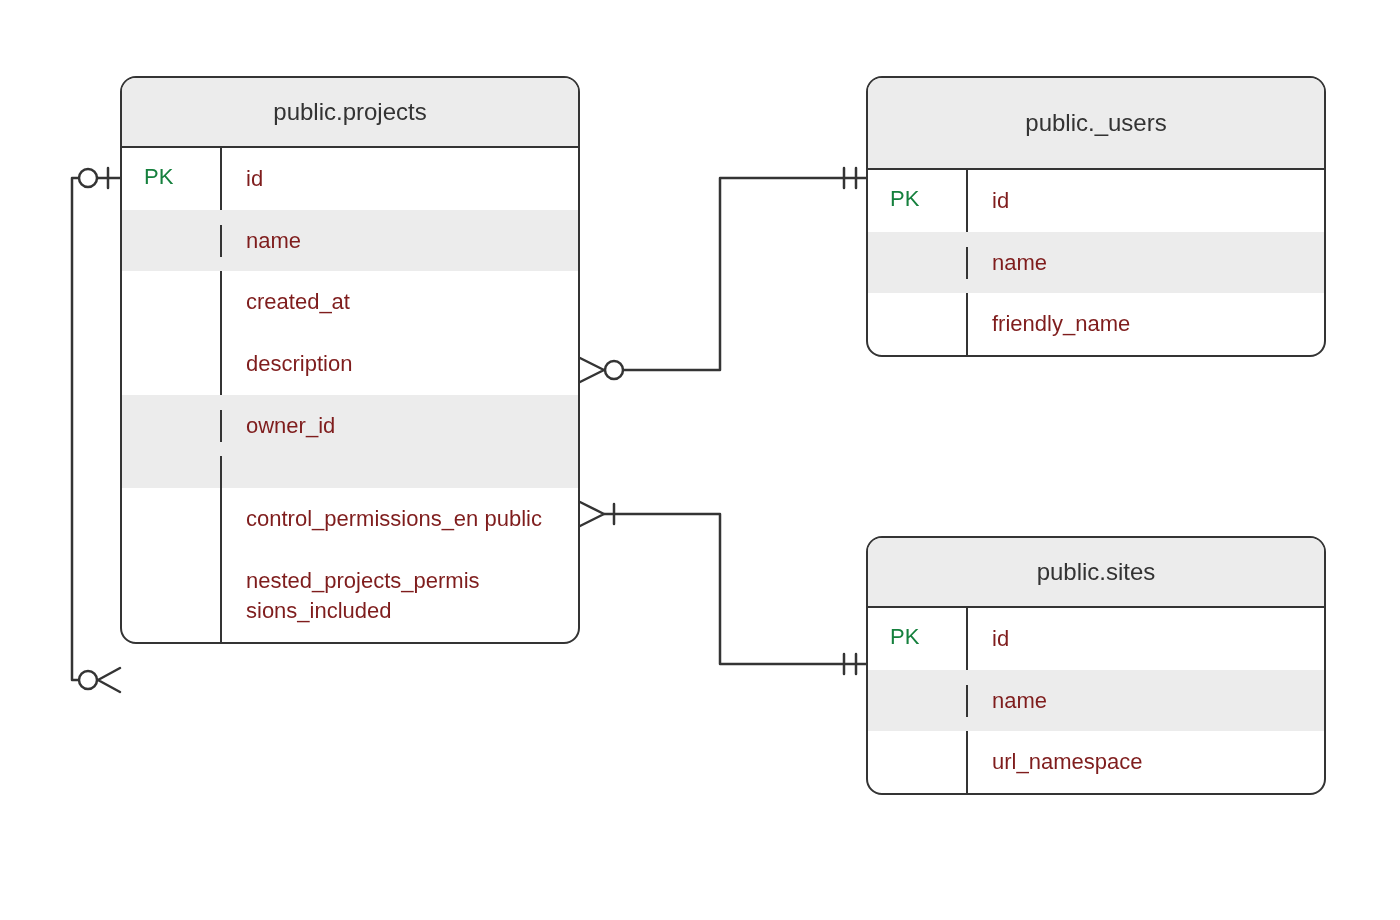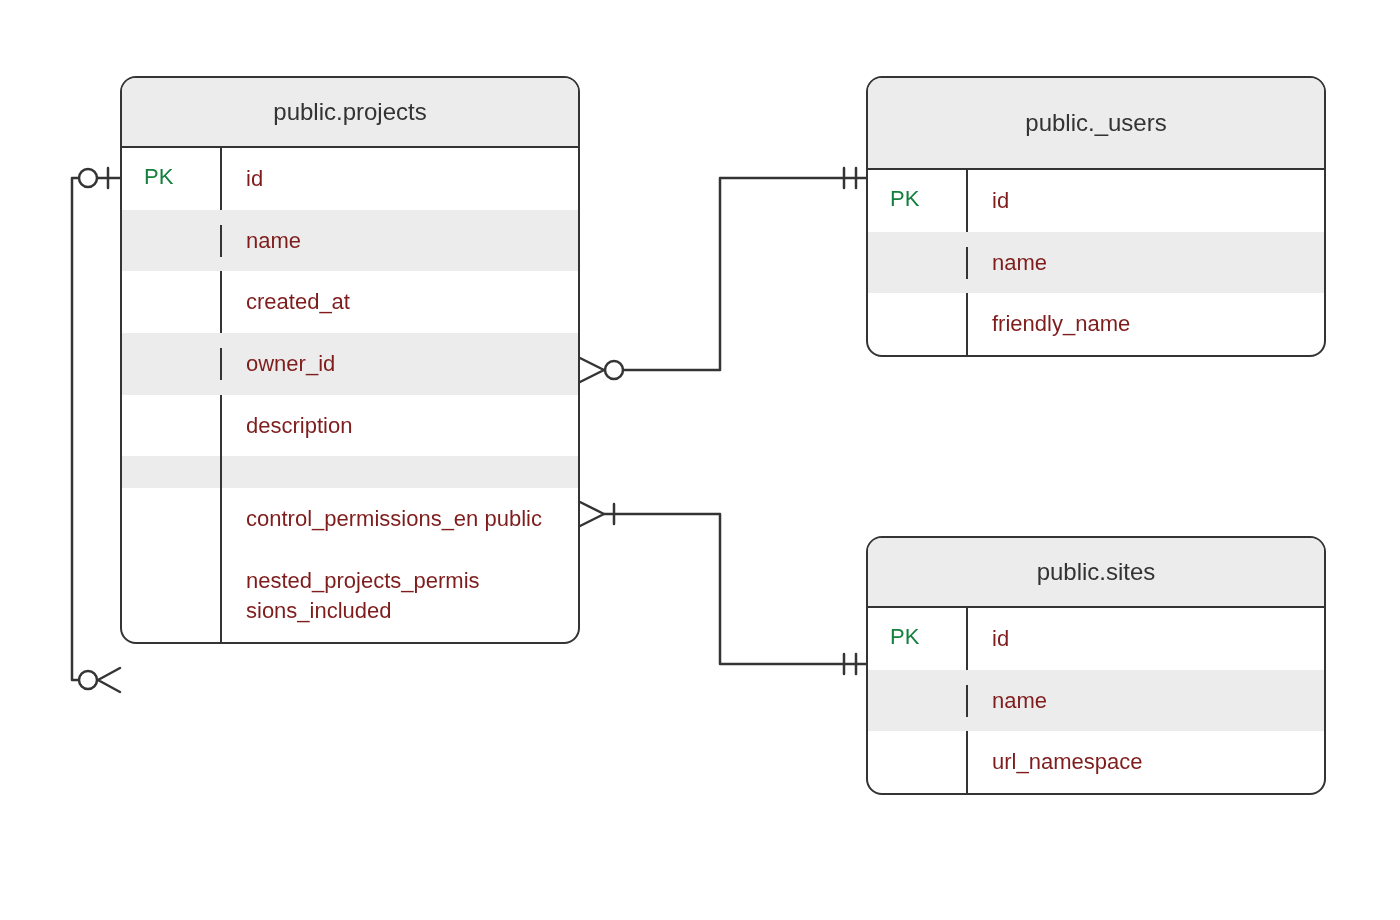--- a/index.html
+++ b/index.html
@@ -117,27 +117,27 @@
         <div class="col">id</div>
       </div>
     <div class="row alt">
         <div class="key"></div>
         <div class="col">name</div>
       </div>
     <div class="row">
         <div class="key"></div>
         <div class="col">created_at</div>
       </div>
+    <div class="row">
+        <div class="key"></div>
+        <div class="col">description</div>
+      </div>
     <div class="row alt">
         <div class="key"></div>
         <div class="col">owner_id</div>
-      </div>
-    <div class="row">
-        <div class="key"></div>
-        <div class="col">description</div>
       </div>
     <div class="row alt">
         <div class="key"></div>
       </div>
     <div class="row">
         <div class="key"></div>
         <div class="col">control_permissions_en
 public</div>
       </div>
     <div class="row">

